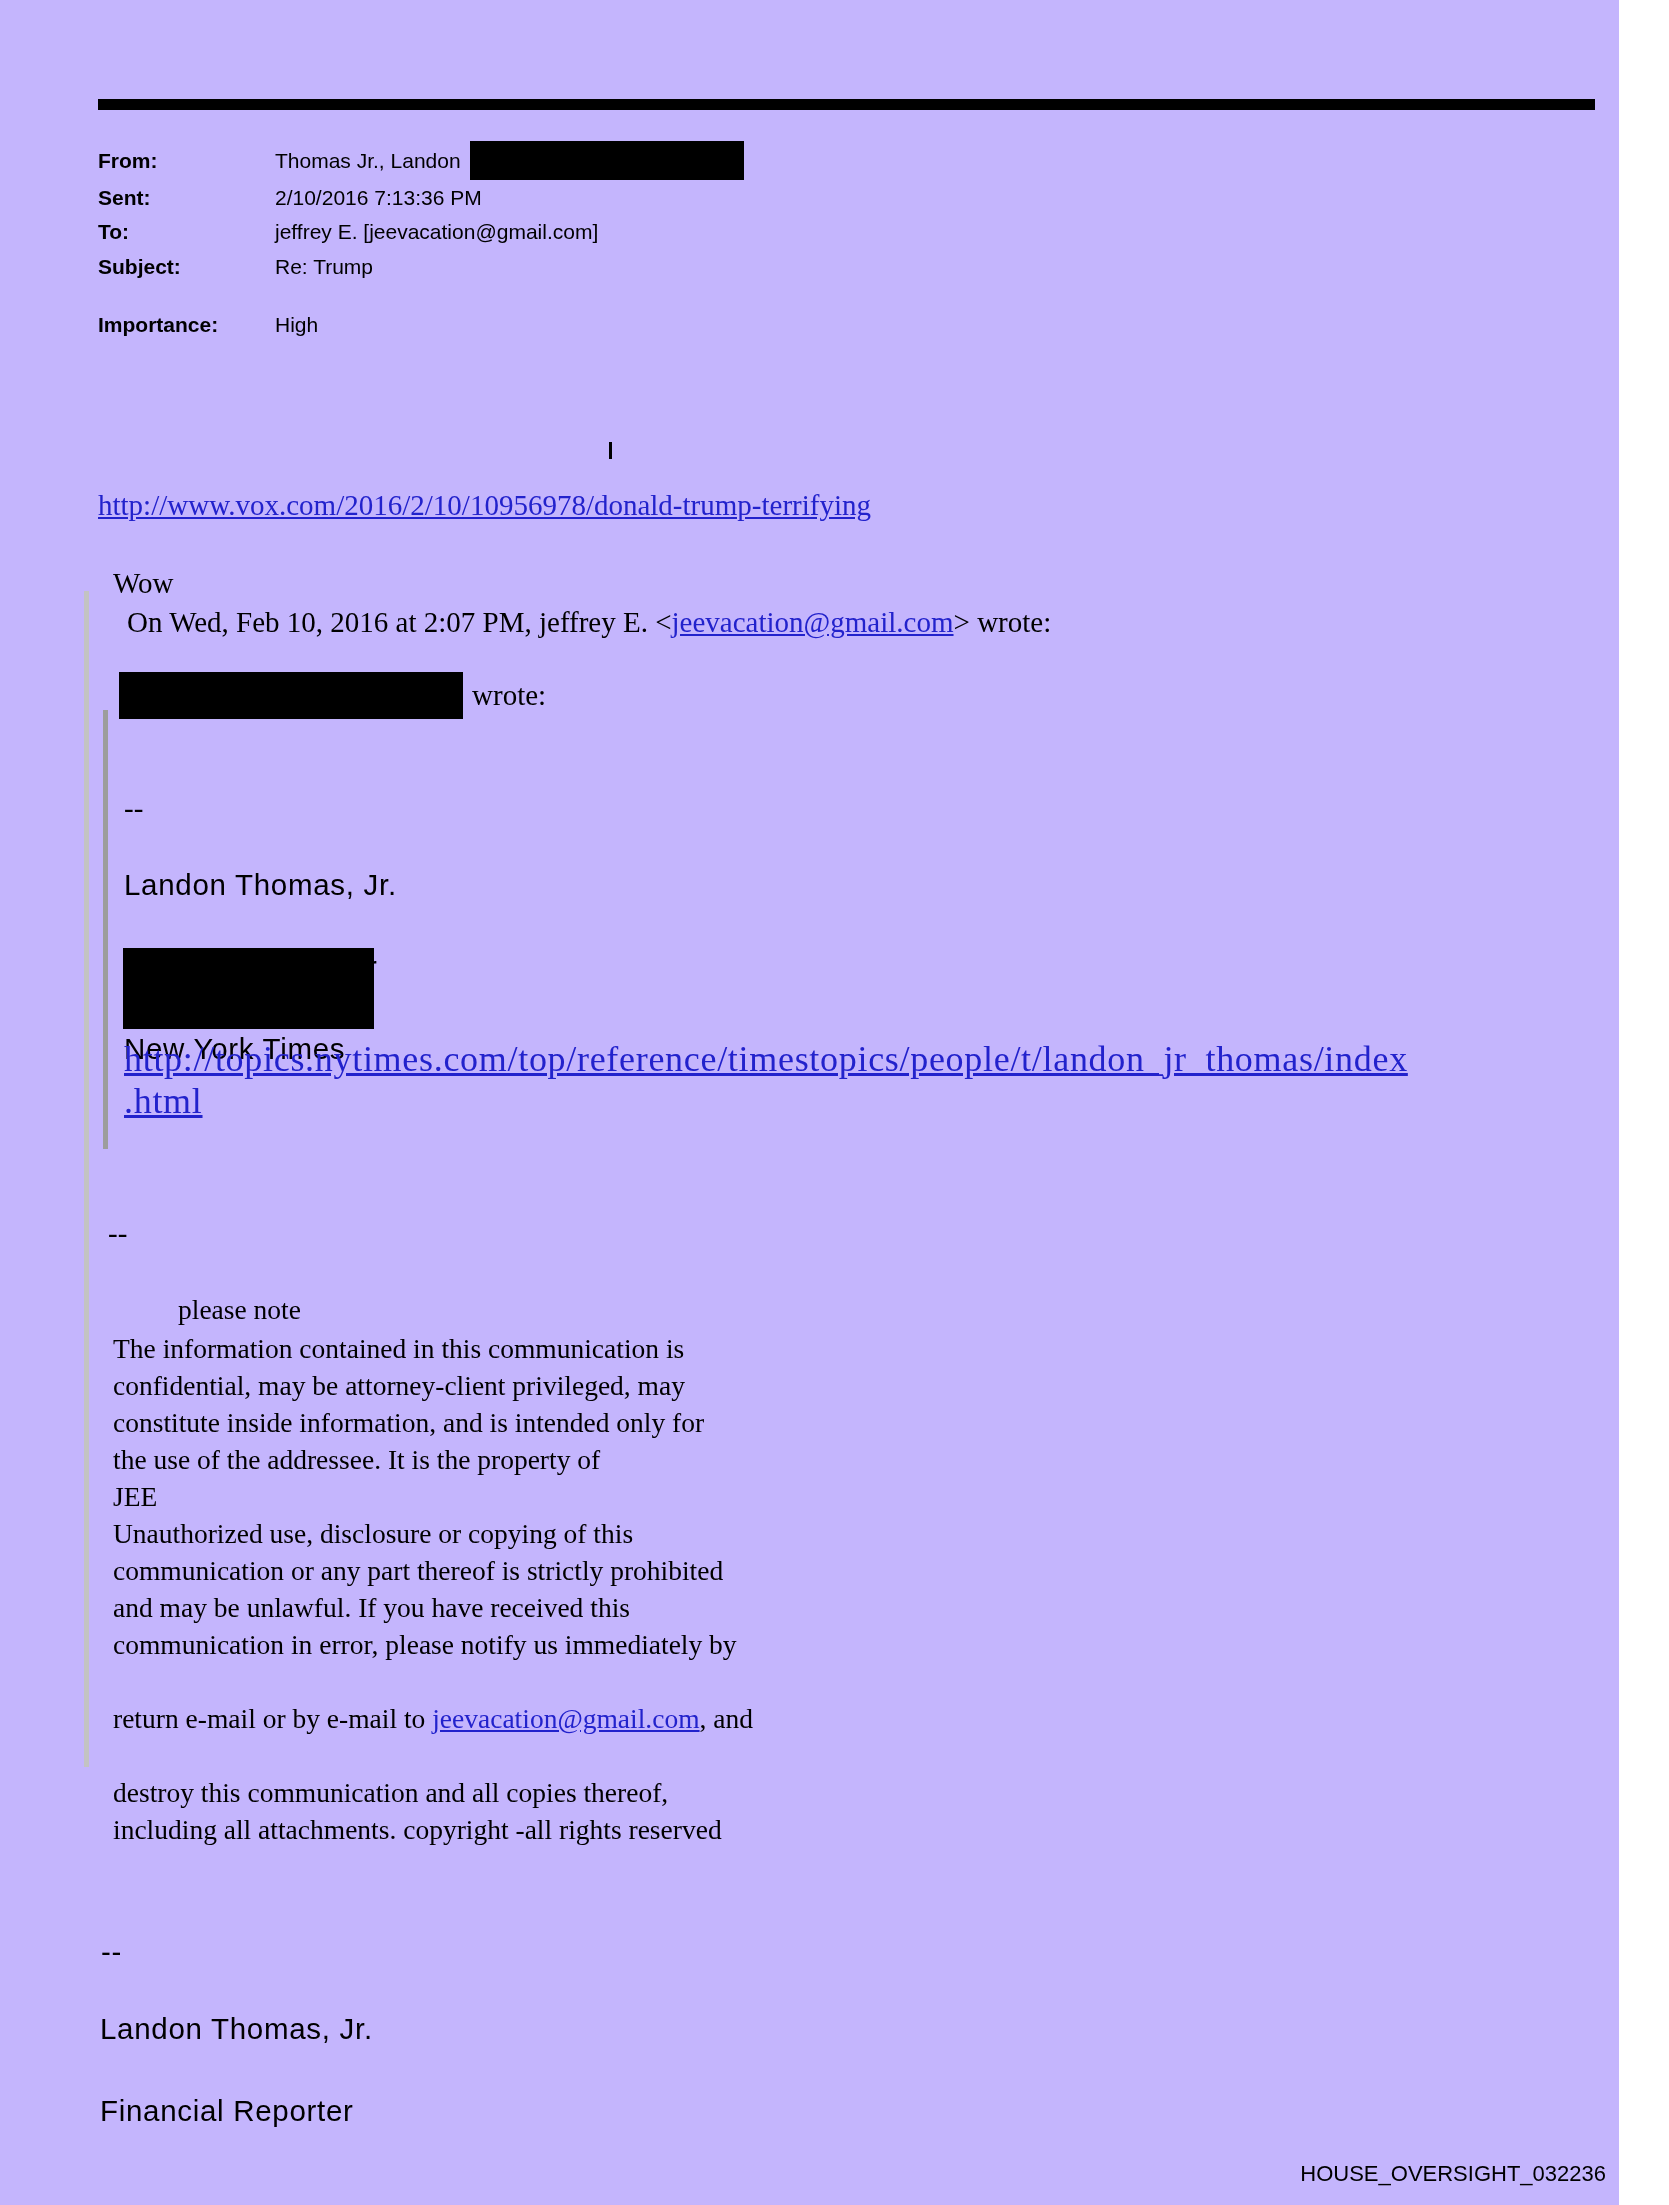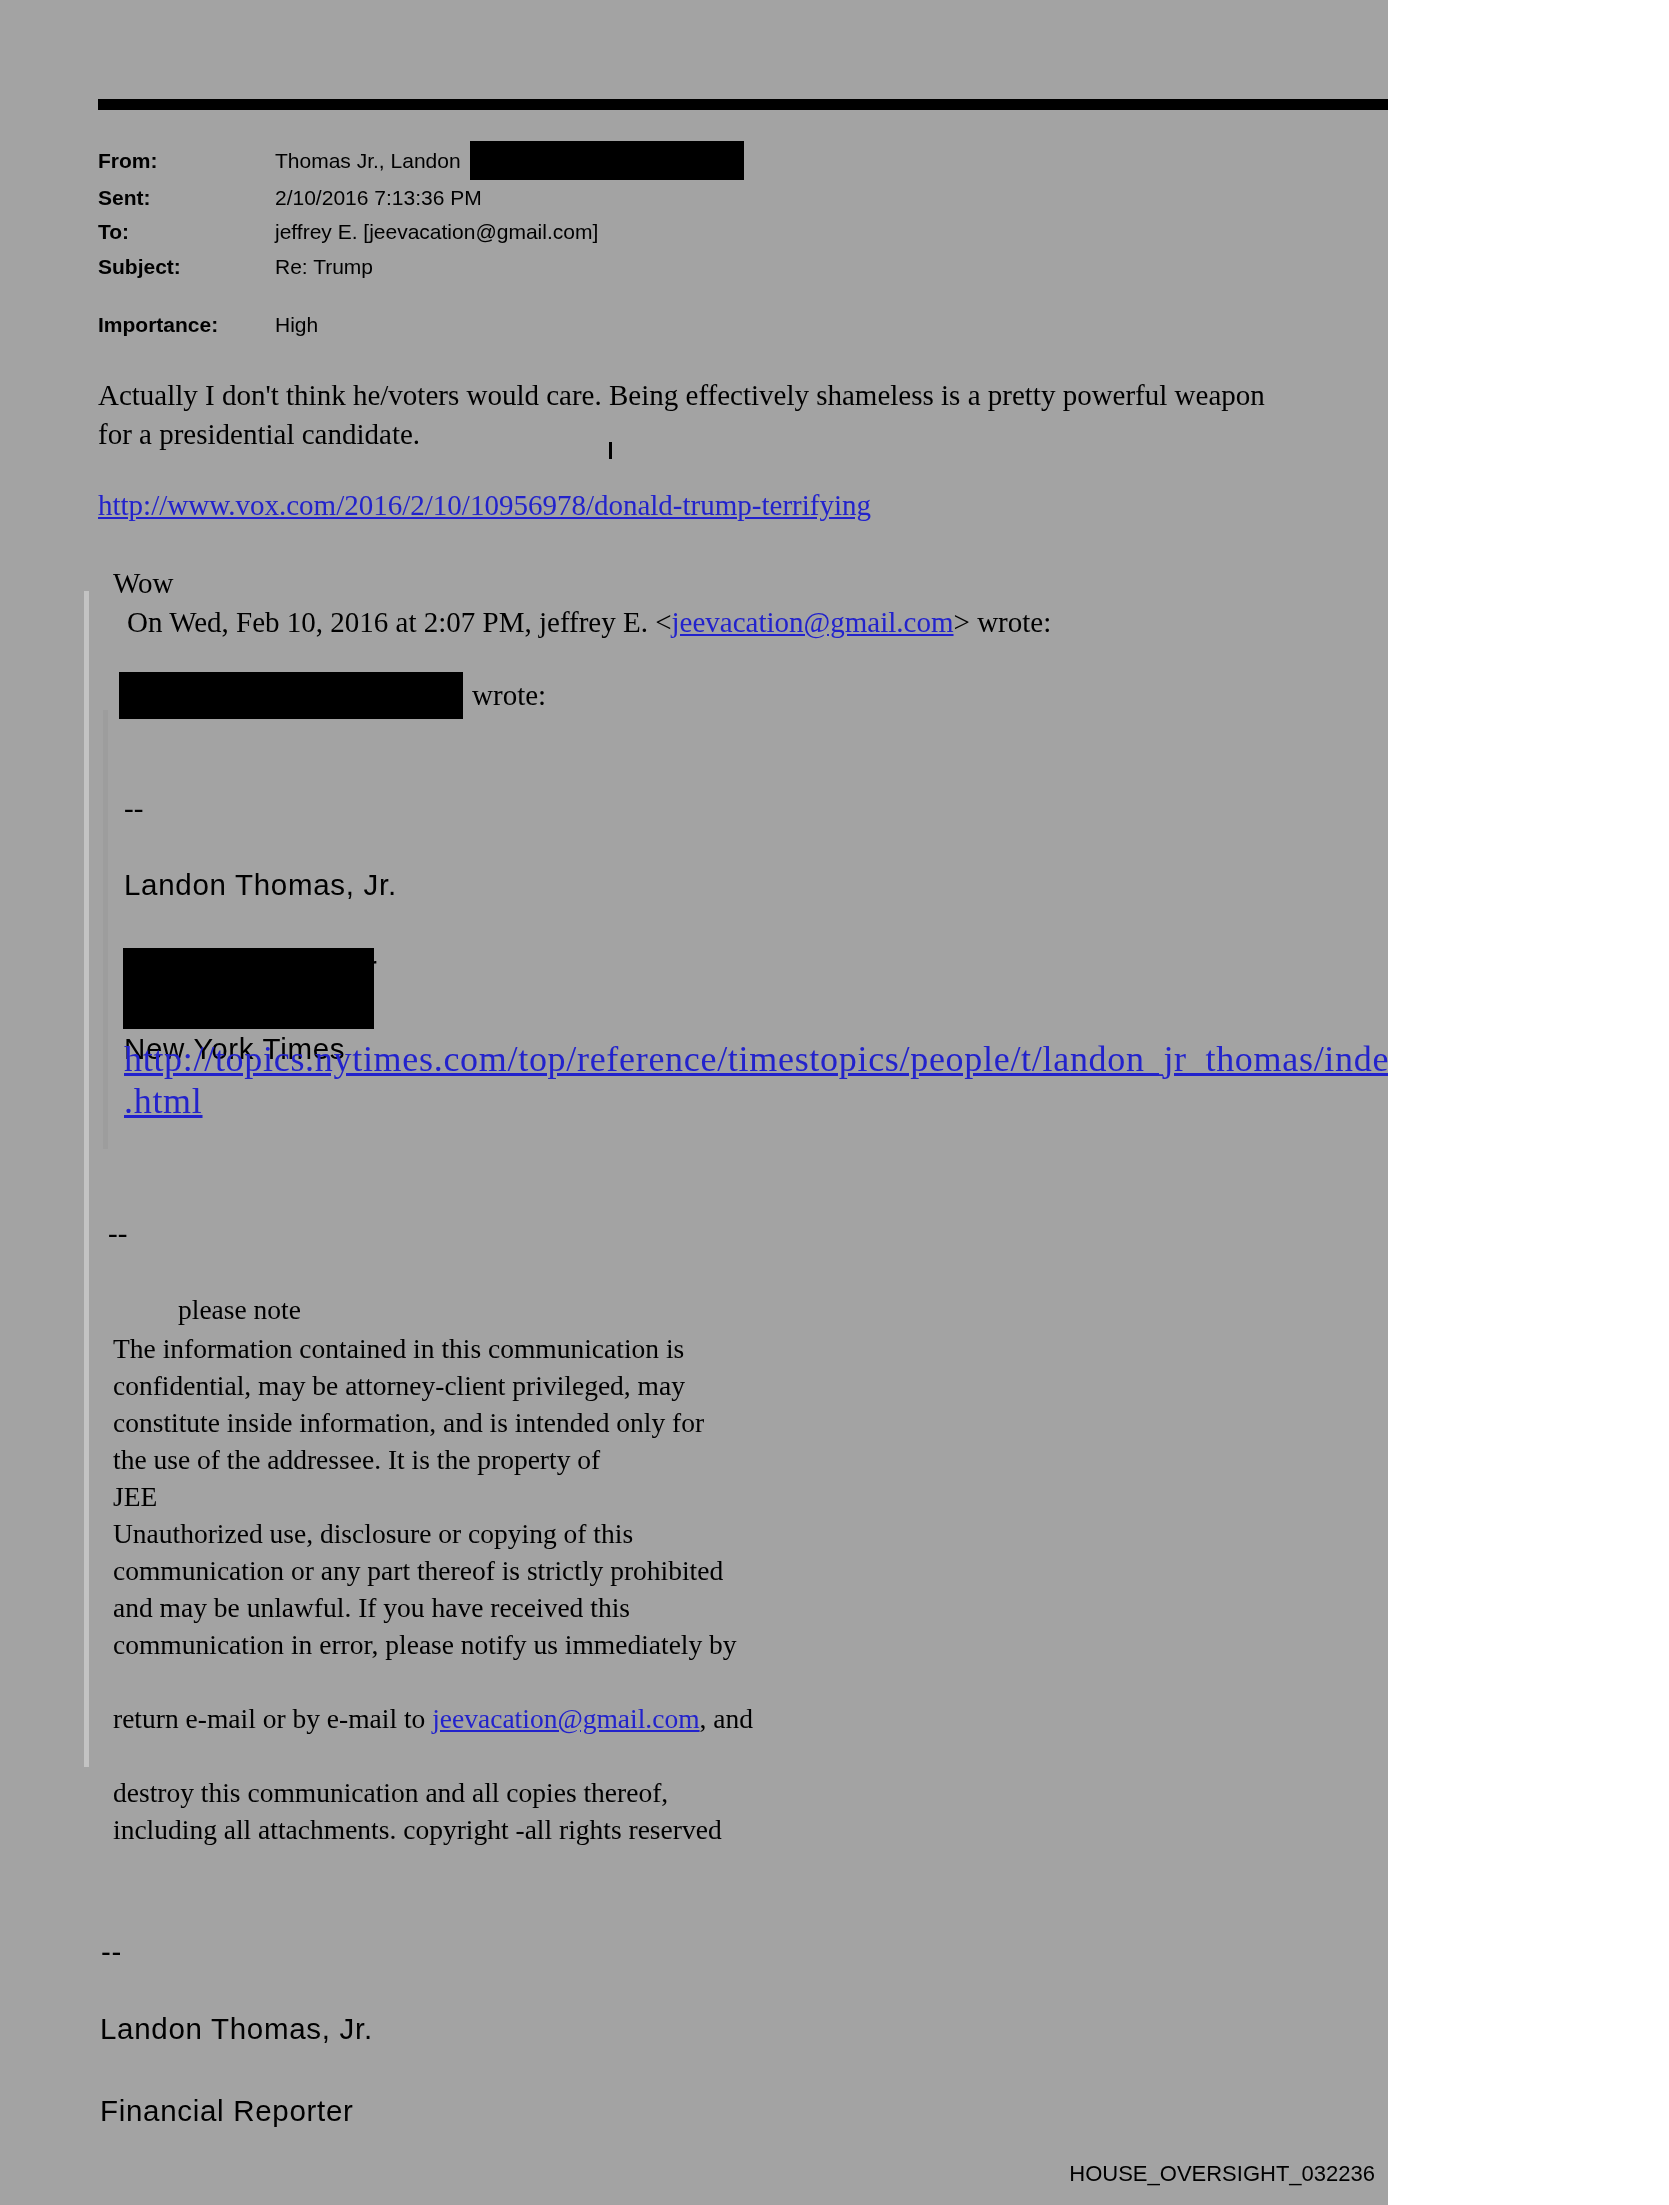--- a/index.html
+++ b/index.html
@@ -2,23 +2,23 @@
 <html style="font-size:10.5px"><head>
 <meta charset="utf-8">
 <style>
   html, body {
     margin: 0;
     padding: 0;
     background: #ffffff;
   }
   .page {
     position: relative;
-    width: 1388px;
+    width: 1619px;
     height: 2205px;
-    background: #a3a3a3;
+    background: #c4b5fd;
     overflow: hidden;
     font-family: "Liberation Serif", serif;
     color: #000000;
   }
   .abs { position: absolute; }
 
   
   .top-rule {
     left: 98px; top: 99px;
     width: 1497px; height: 10.5px;
@@ -147,22 +147,20 @@
   </div>
   <div class="abs hdr-row" style="top:251px;">
     <span class="hdr-label">Subject:</span>
       <span>Re: Trump</span>
   </div>
   <div class="abs hdr-row" style="top:309px;">
     <span class="hdr-label">Importance:</span>
       <span>High</span>
   </div>
 
-  <div class="abs serif" style="left:98px; top:376px; width:1473px;">Actually I don't think he/voters would care. Being effectively shameless is a pretty powerful weapon
-for a presidential candidate.</div>
 
   <div class="abs cursor-artifact"></div>
 
   <a class="abs serif doc-link" style="left:98px; top:486px;">http://www.vox.com/2016/2/10/10956978/donald-trump-terrifying</a>
 
   <div class="abs serif" style="left:98px; top:564px; white-space:pre;">
     <span>On Wed, Feb 10, 2016 at 2:07 PM, jeffrey E. &lt;</span><a class="doc-link">jeevacation@gmail.com</a><span>&gt; wrote:</span>
   </div>
 
   <div class="abs quote-bar-1"></div>

